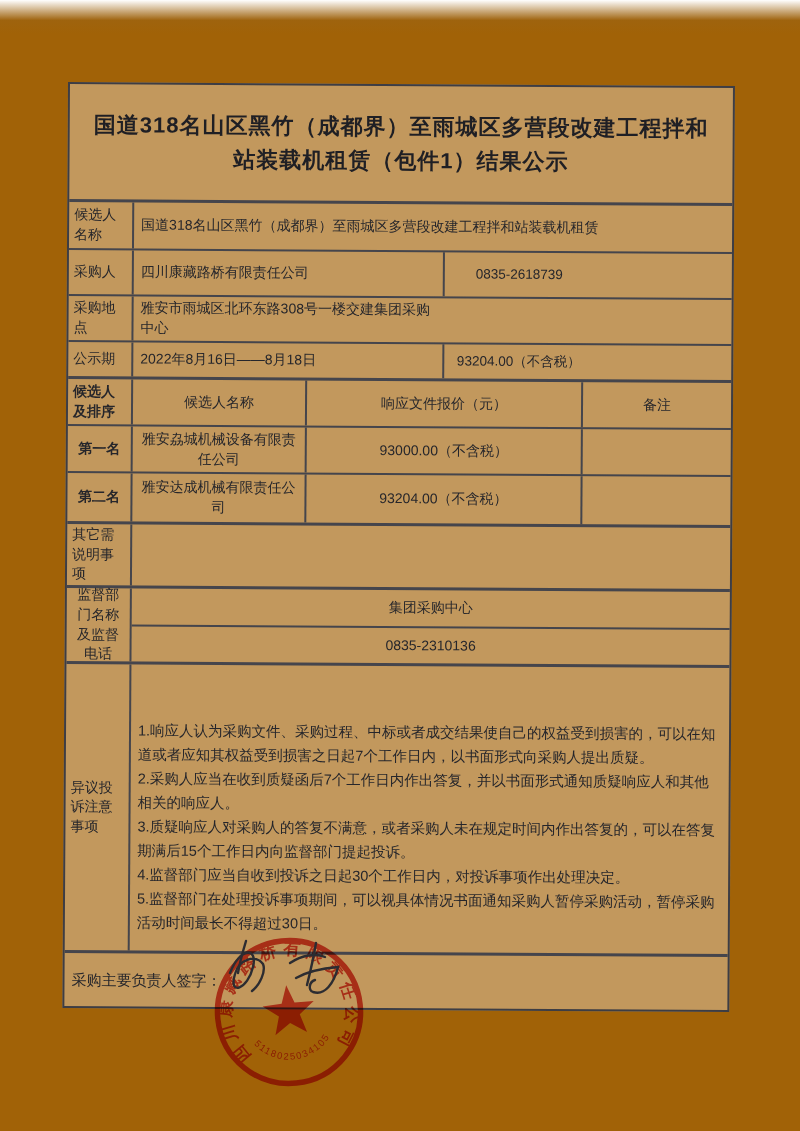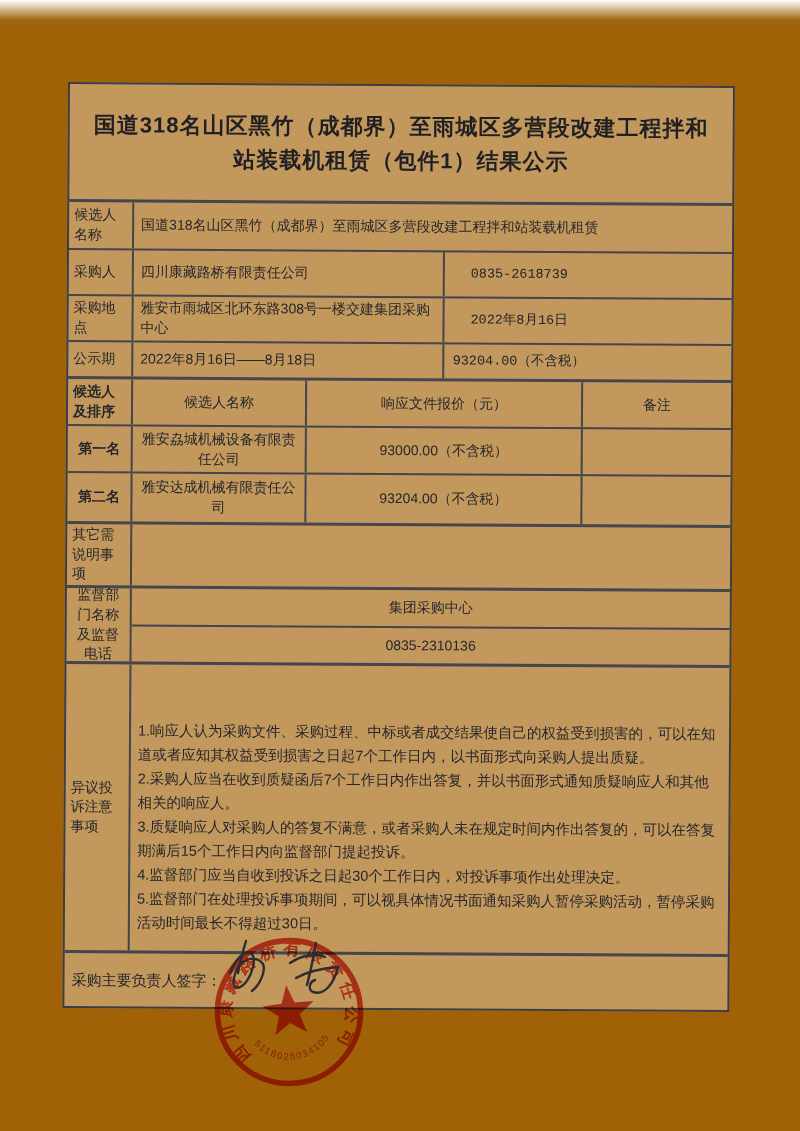--- a/index.html
+++ b/index.html
@@ -24,21 +24,21 @@
   .row.section { border-top-width:3px; }
   .cell {
     box-sizing:border-box; display:flex; align-items:center;
     padding:3px 7px; font-size:14px; line-height:1.4; word-break:break-all;
   }
   .cell + .cell { border-left:2px solid #45454c; }
   
   .w-label { width:63px; padding:3px 5px; }
   .w-val   { width:311px; }
   .w-l2    { width:138px; justify-content:center; text-align:center; }
-  .w-v2    { width:151px; justify-content:center; text-align:center; font-size:13.5px;font-family:Liberation Mono, monospace; }
+  .w-v2    { width:151px; justify-content:center; text-align:center; font-size:13.5px; }
   .c1 { width:63px; padding:3px 5px;font-weight:bold; }
   .c2 { width:174px; justify-content:center; text-align:center; }
   .c3 { width:276px; justify-content:center; text-align:center; }
   .c4 { width:150px; }
   .w-full { width:600px; }
   .center { justify-content:center; text-align:center; }
   
   .title-row { height:115px; }
   .title-cell {
     width:663px; flex-direction:column; justify-content:center; text-align:center;
@@ -95,21 +95,20 @@
 
     <div class="row h-purchaser">
       <div class="cell w-label">采购人</div>
       <div class="cell w-val">四川康藏路桥有限责任公司</div>
       <div class="cell w-v2">0835-2618739</div>
     </div>
 
     <div class="row h-location">
       <div class="cell w-label">采购地点</div>
       <div class="cell w-val">雅安市雨城区北环东路308号一楼交建集团采购中心</div>
-      <div class="cell w-v2">2022年8月16日</div>
     </div>
 
     <div class="row h-publicity">
       <div class="cell w-label">公示期</div>
       <div class="cell w-val">2022年8月16日——8月18日</div>
       <div class="cell w-v2">93204.00（不含税）</div>
     </div>
 
     <div class="row section h-cheader">
       <div class="cell c1">候选人及排序</div>

